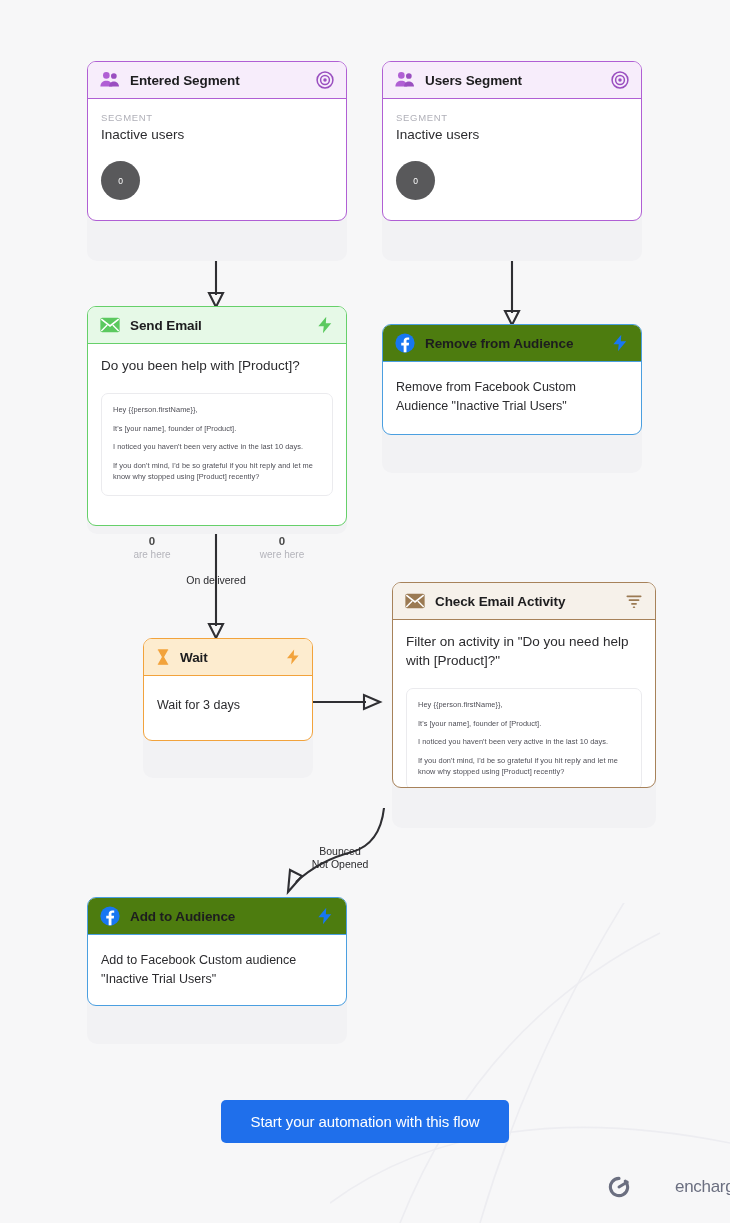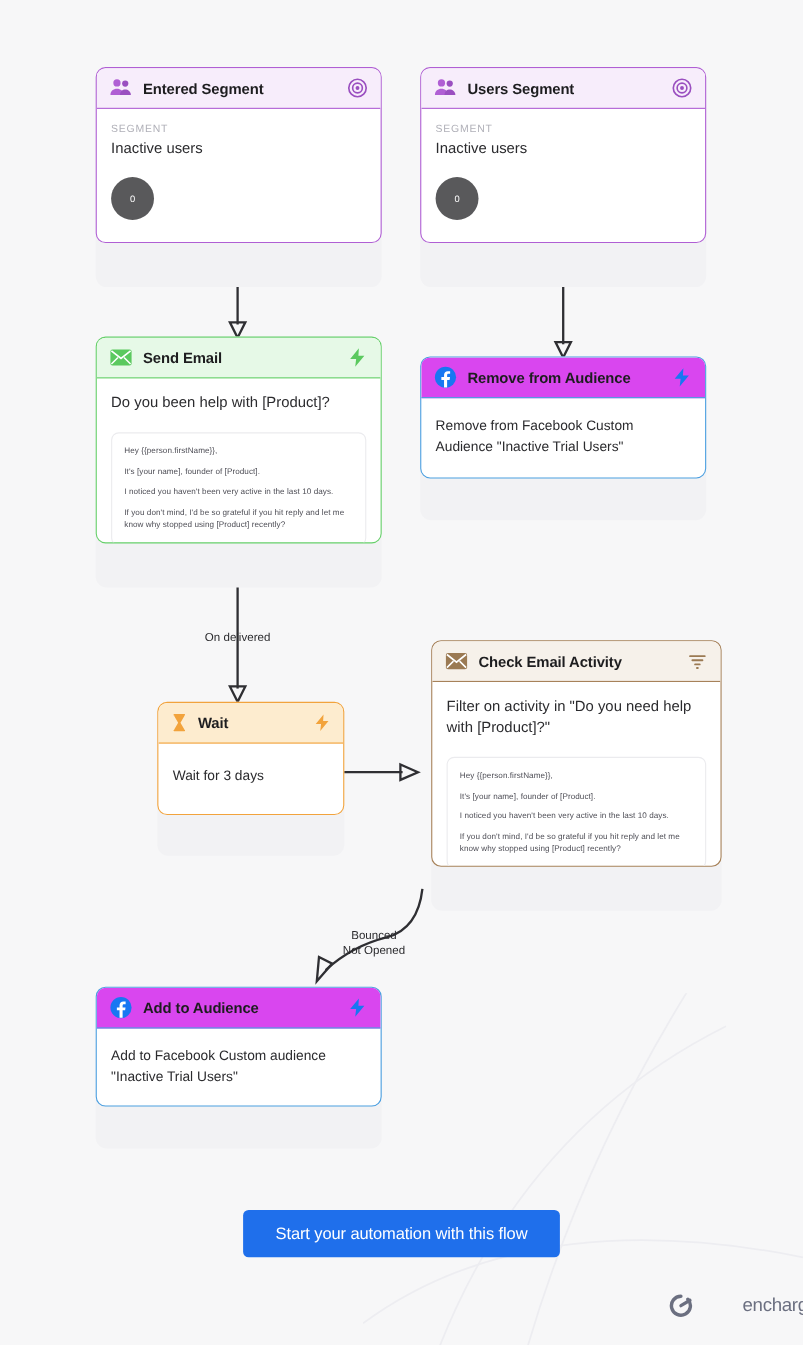--- a/index.html
+++ b/index.html
@@ -48,21 +48,21 @@
   .stat .lbl { font-size: 10px; color: #b4b4bb; line-height: 1.3; }
 
   
   .v-segment .card { border-color: #b05fd4; }
   .v-segment .card-head { background: #f7edfb; border-bottom-color: #b05fd4; }
 
   .v-email .card { border-color: #66d06a; }
   .v-email .card-head { background: #e6f9e7; border-bottom-color: #66d06a; }
 
   .v-fb .card { border-color: #4b9fe0; }
-  .v-fb .card-head { background: #d946ef; border-bottom-color: #4b9fe0; }
+  .v-fb .card-head { background: #4d7c0f; border-bottom-color: #4b9fe0; }
 
   .v-wait .card { border-color: #f2a33c; }
   .v-wait .card-head { background: #fdeccf; border-bottom-color: #f2a33c; }
 
   .v-filter .card { border-color: #a7825a; }
   .v-filter .card-head { background: #f6f1ea; border-bottom-color: #a7825a; }
 
   
   .seg-label { font-size: 9.5px; color: #b0b0b8; letter-spacing: 0.7px; text-transform: uppercase; }
   .seg-value { font-size: 13.5px; color: #2b2b2e; margin-top: 4px; }
@@ -209,21 +209,21 @@
       </div>
       <div class="stat">
         <div class="num">0</div>
         <div class="lbl">were here</div>
       </div>
     </div>
   </div>
 
   <div class="node v-email" style="left:87px; top:306px; width:260px; height:228px;">
     <div class="node-stats-wrap" style="height:228px;"></div>
-    <div class="card" style="position:relative; height:188px;">
+    <div class="card" style="position:relative; height:220px;">
       <div class="card-head">
         <svg class="head-icon" viewBox="0 0 24 24">
           <rect x="1.5" y="4" width="21" height="16" rx="2" fill="#5bc95f"></rect>
           <path d="M2.5 5.5 L12 13 L21.5 5.5" fill="none" stroke="#ffffff" stroke-width="1.7"></path>
           <path d="M2.5 18.5 L9 12 M21.5 18.5 L15 12" fill="none" stroke="#ffffff" stroke-width="1.5"></path>
         </svg>
         <span class="title">Send Email</span>
         <svg class="head-action" viewBox="0 0 24 24">
           <path d="M13.5 2 L4 13.5 H10.5 L9.5 22 L19.5 10 H13 Z" fill="#5bc95f"></path>
         </svg>

